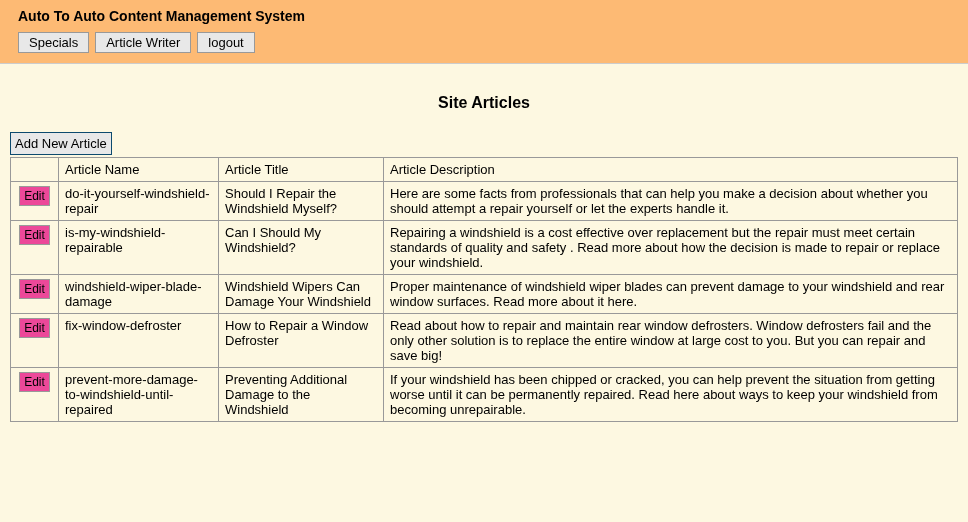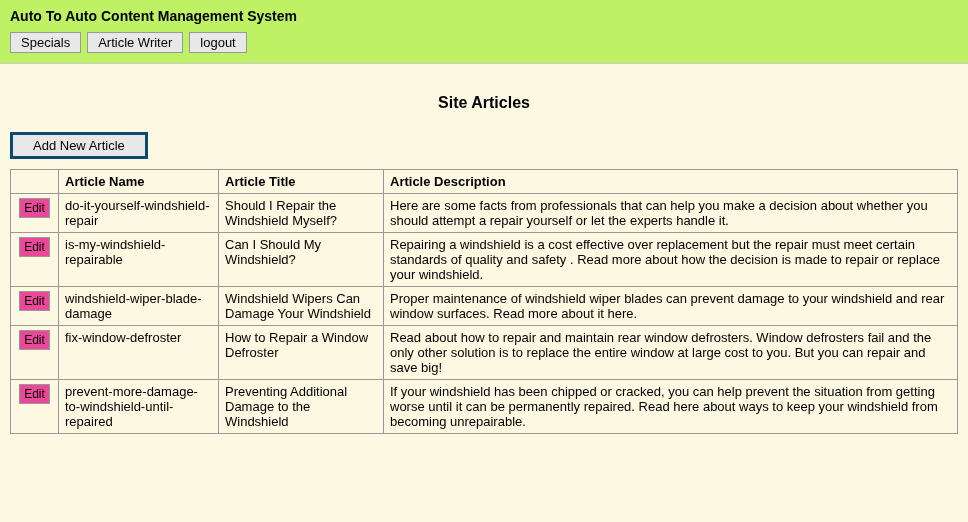--- a/index.html
+++ b/index.html
@@ -8,22 +8,22 @@
       padding: 0;
     }
     body {
       font-family: Arial, sans-serif;
       font-size: 13px;
       background-color: #fdf8e1;
       color: #000;
       width: 968px;
     }
     .header-section {
-      background-color: #bef264;
-      padding: 8px 10px 4px 10px;
+      background-color: #fdba74;
+      padding: 8px 10px 4px 18px;
       border-bottom: 1px solid #ccc;
     }
     .app-title {
       font-weight: bold;
       font-size: 14px;
       margin-bottom: 8px;
     }
     .available-edits {
       font-weight: bold;
       font-size: 13px;
@@ -45,38 +45,38 @@
     .main-content {
       padding: 10px;
     }
     .site-articles-title {
       text-align: center;
       font-size: 16px;
       font-weight: bold;
       margin: 20px 0 20px 0;
     }
     .add-new-btn {
-      padding: 3px 20px;
+      padding: 3px 4px;
       background-color: #e8e8e8;
-      border: 3px solid #0c4a6e;
+      border: 1px solid #0c4a6e;
       cursor: pointer;
       font-size: 13px;
-      margin-bottom: 10px;
+      margin-bottom: 2px;
     }
     .articles-table {
       width: 100%;
       border-collapse: collapse;
       border: 1px solid #999;
     }
     .articles-table th {
       background-color: #fdf8e1;
       border: 1px solid #999;
       padding: 4px 6px;
       text-align: left;
-      font-weight: bold;
+      font-weight: normal;
     }
     .articles-table td {
       border: 1px solid #999;
       padding: 4px 6px;
       vertical-align: top;
     }
     .edit-btn {
       padding: 2px 4px;
       background-color: #ec4899;
       border: 1px solid #999;

